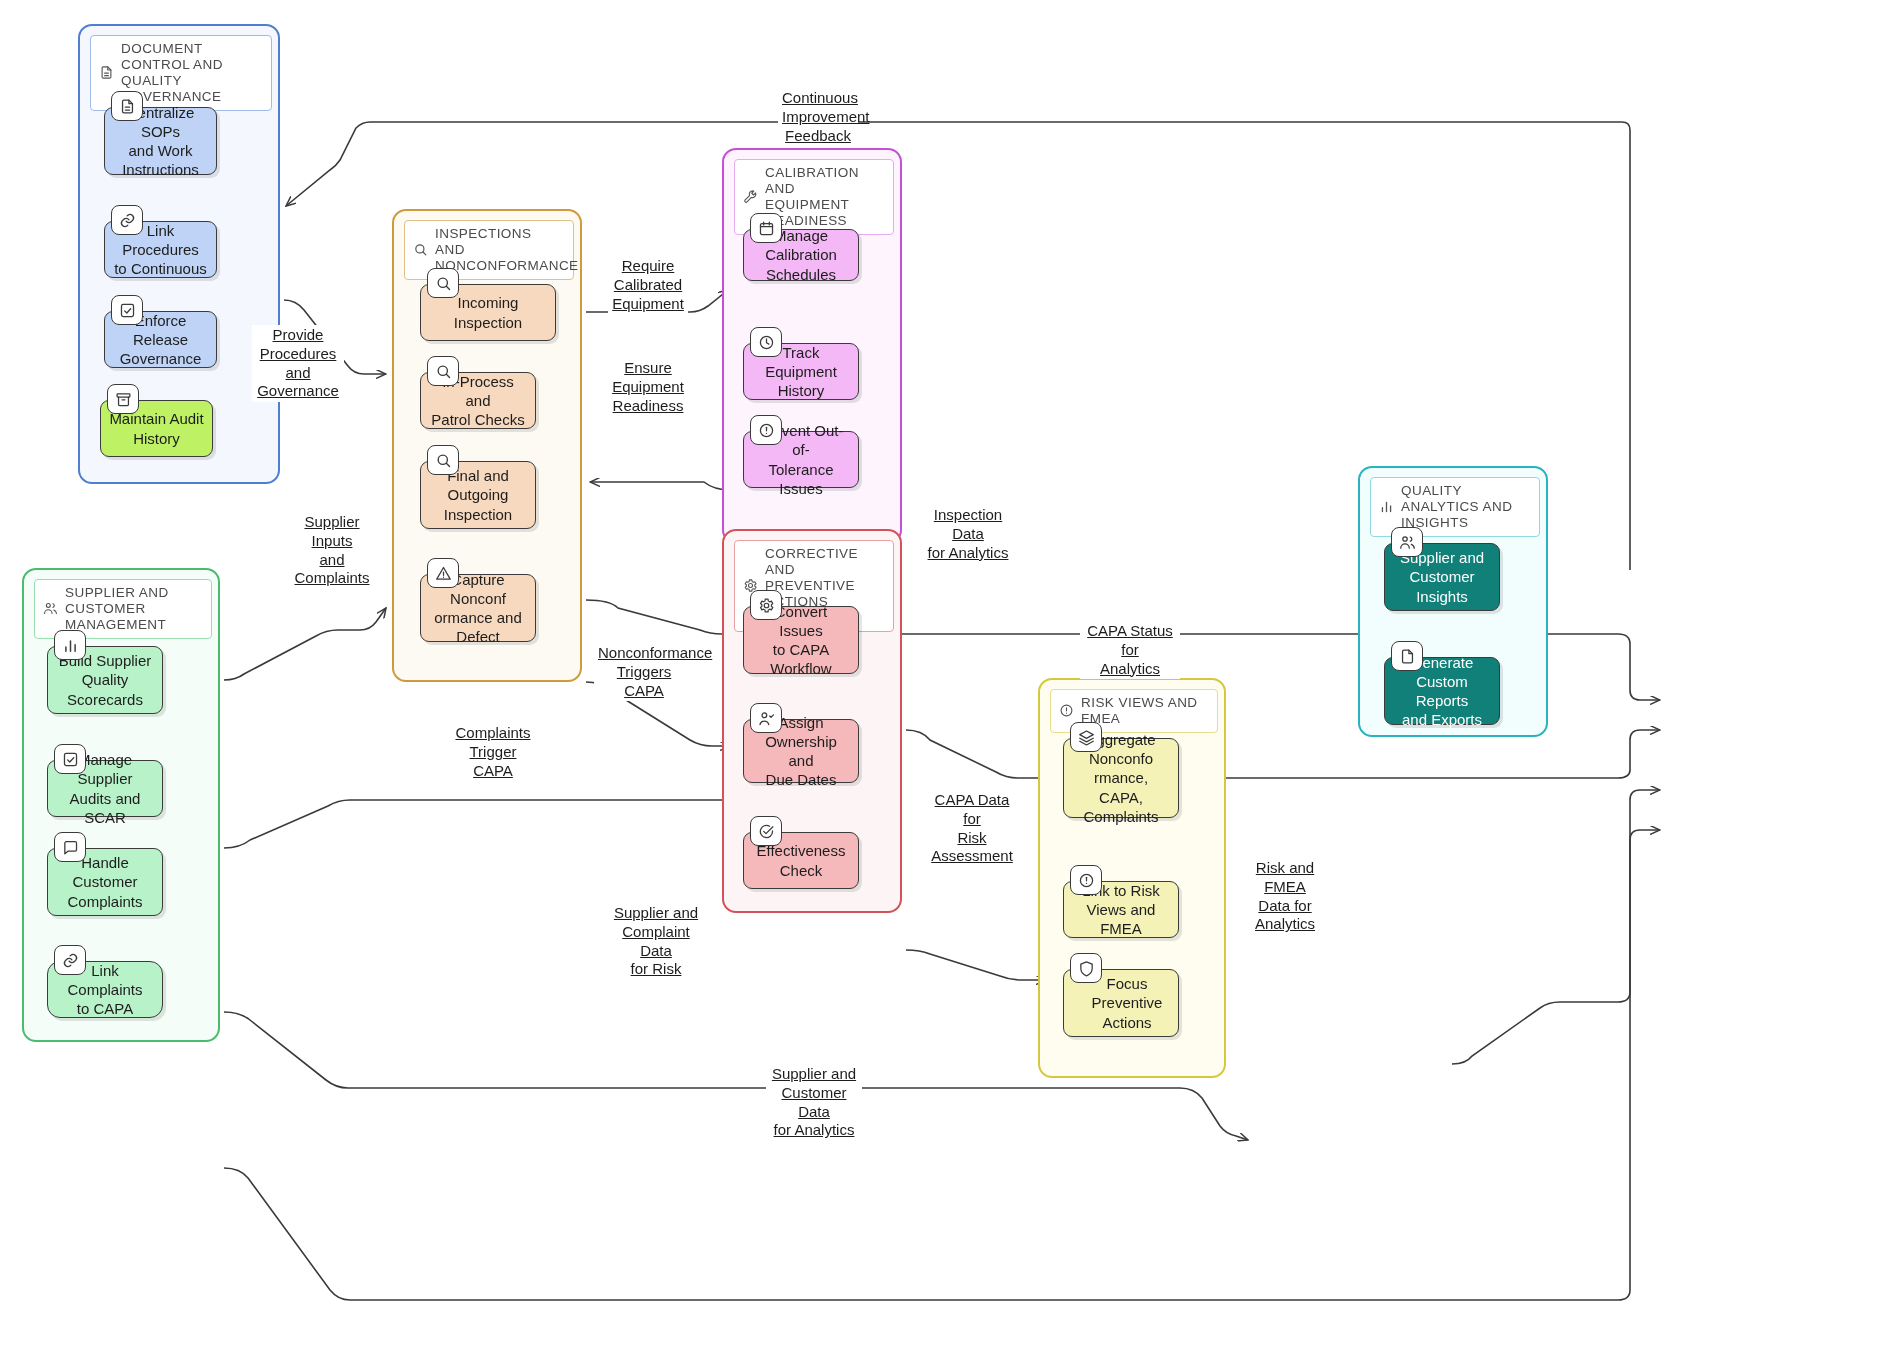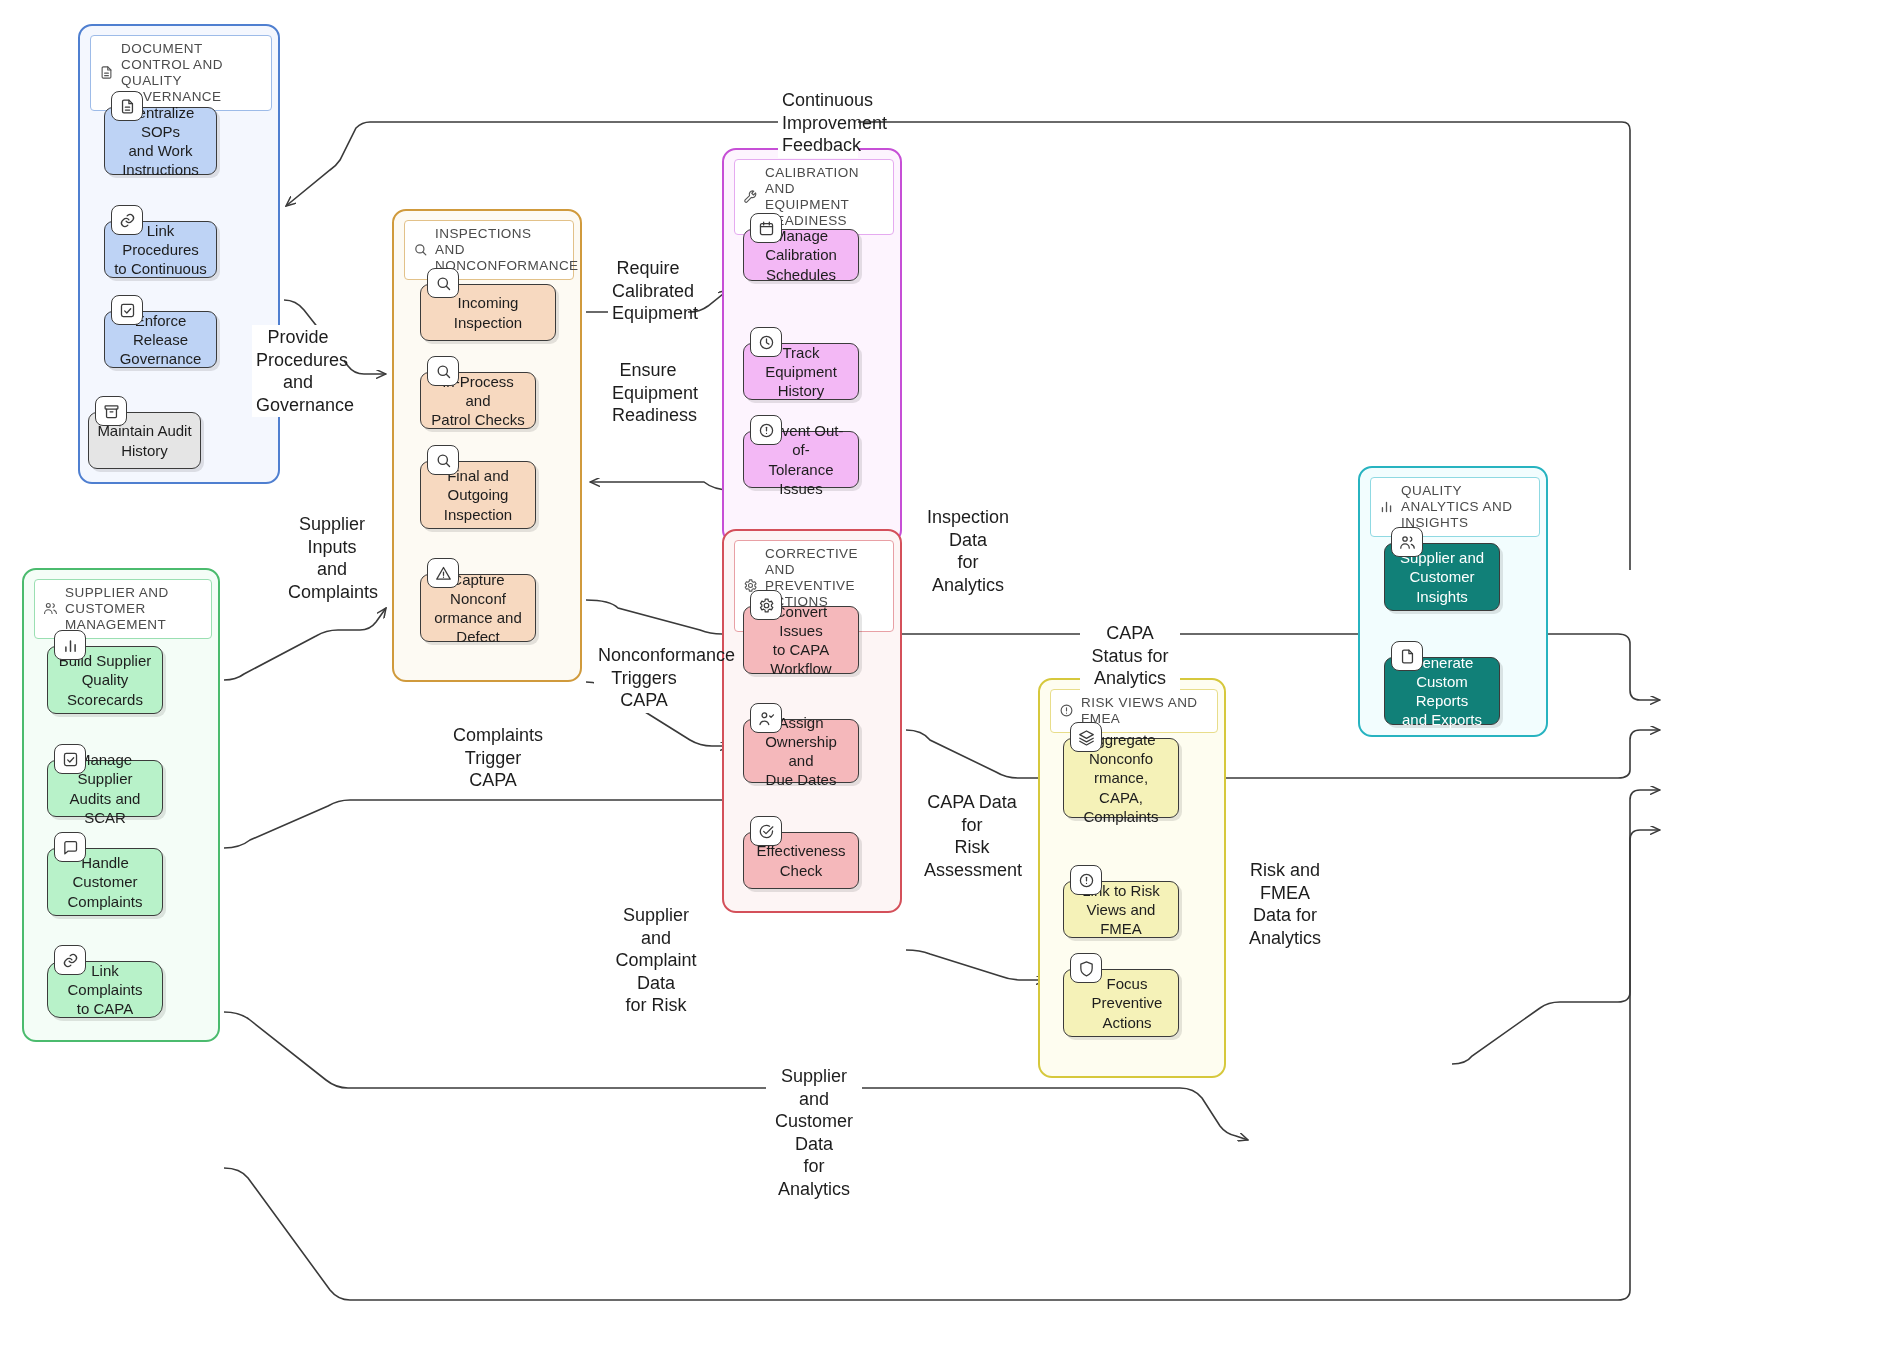--- a/index.html
+++ b/index.html
@@ -19,22 +19,22 @@
       display:flex;align-items:center;justify-content:center;text-align:center;
       font-size:15px;line-height:1.28;color:#1d1d1d;padding:6px 8px;
       box-shadow:3px 3px 0 rgba(0,0,0,.10);}
   .node .nlabel{white-space:pre-line;}
   .nodeicon{position:absolute;left:6px;top:-17px;width:32px;height:30px;background:#fff;
       border:1.6px solid #3b3b3b;border-radius:8px;display:flex;align-items:center;justify-content:center;
       box-sizing:border-box;}
   .nodeicon svg{width:17px;height:17px;}
   .node.dark{color:#ffffff;}
 
-  .elabel{position:absolute;font-size:18px;line-height:1.25;color:#1d1d1d;text-align:center;
-      background:#fff;padding:1px 4px;white-space:pre-line;box-sizing:border-box;}
+  .elabel{position:absolute;font-size:15px;line-height:1.25;color:#1d1d1d;text-align:center;
+      background:#fff;padding:1px 4px;white-space:pre-line;box-sizing:border-box;text-decoration:underline;}
 </style>
 </head>
 <body>
 
 <div id="canvas">
 
   <svg id="edges" viewBox="0 0 1889 1349">
     <defs>
       <marker id="ah" markerWidth="11" markerHeight="9" refX="10" refY="4.5" orient="auto" markerUnits="userSpaceOnUse">
         <path d="M0,0 L10,4.5 L0,9" fill="none" stroke="#3a3a3a" stroke-width="1.5"></path>
@@ -183,21 +183,21 @@
     <div class="node" style="left: 104px; top: 311px; width: 113px; height: 57px; background: rgb(190, 211, 245);">
       <div class="nodeicon" style="color: rgb(59, 59, 59);">
         <svg viewBox="0 0 24 24" fill="none" stroke="currentColor" stroke-width="1.8" stroke-linecap="round" stroke-linejoin="round">
           <rect x="3.5" y="3.5" width="17" height="17" rx="2.5"></rect>
           <path d="M8 12.5l3 3 5.5-6"></path>
         </svg>
       </div>
       <div class="nlabel">Enforce Release
 Governance</div>
     </div>
-    <div class="node" style="left: 88px; top: 400px; width: 113px; height: 57px; background: #e5e5e5; margin-top: 12px;">
+    <div class="node" style="left: 100px; top: 400px; width: 113px; height: 57px; background: #bef264;">
       <div class="nodeicon" style="color: rgb(59, 59, 59);">
         <svg viewBox="0 0 24 24" fill="none" stroke="currentColor" stroke-width="1.8" stroke-linecap="round" stroke-linejoin="round">
           <rect x="3" y="4" width="18" height="4.5" rx="1"></rect>
           <path d="M5 8.5V19a1.5 1.5 0 0 0 1.5 1.5h11A1.5 1.5 0 0 0 19 19V8.5"></path>
           <path d="M10 12.5h4"></path>
         </svg>
       </div>
       <div class="nlabel">Maintain Audit
 History</div>
     </div>

